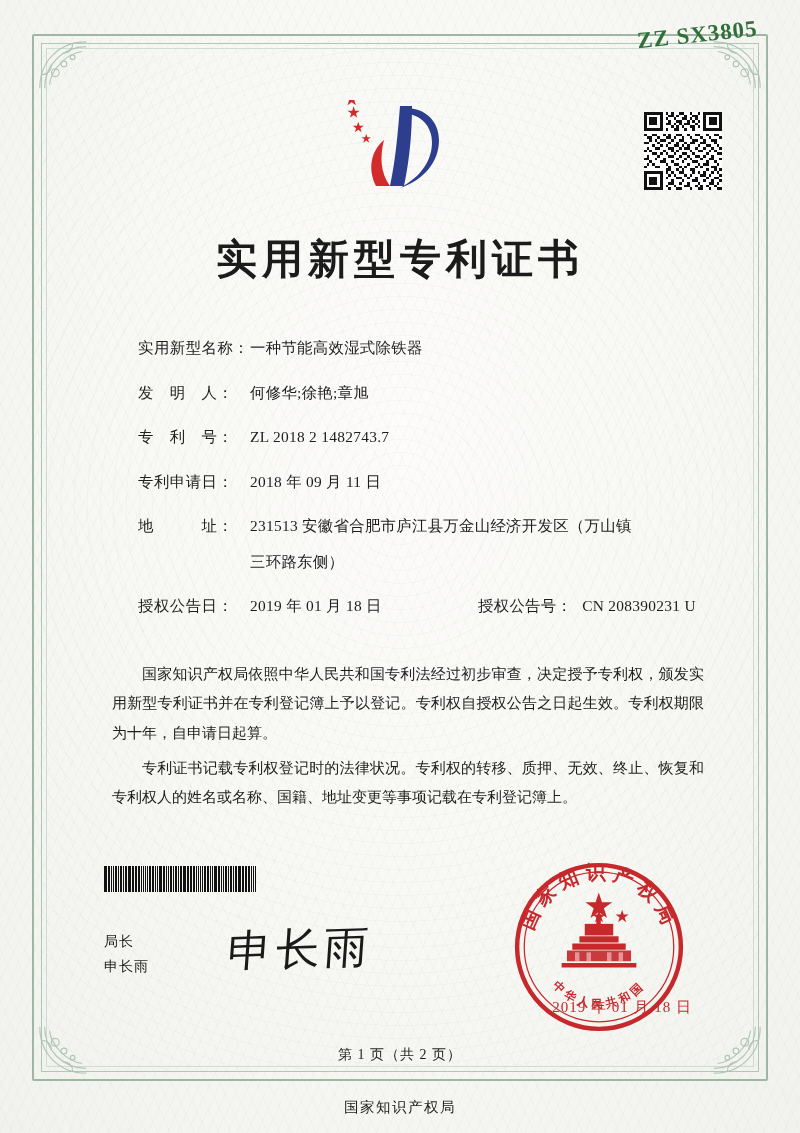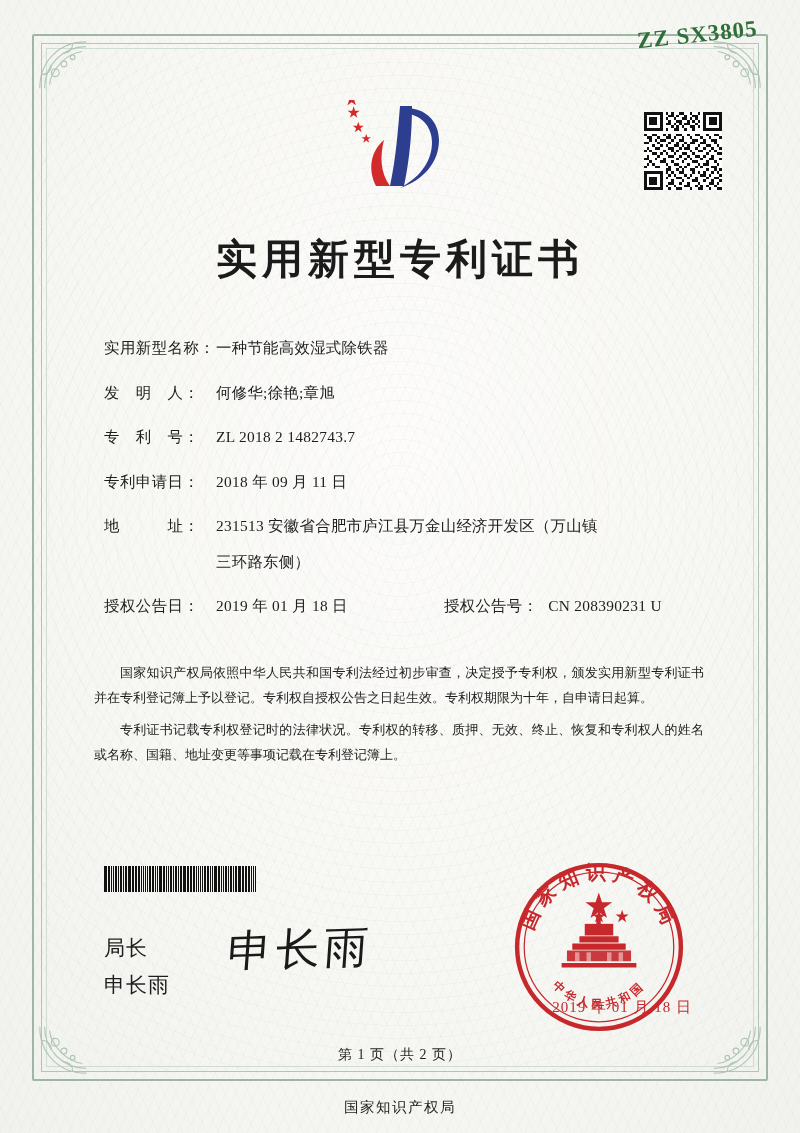--- a/index.html
+++ b/index.html
@@ -140,42 +140,43 @@
     margin-bottom: 21.5px;
     font-size: 15.4px;
     color: #1d1d1d;
     line-height: 1.5;
   }
   .row .label {
     width: 112px;
     flex: none;
     letter-spacing: 0.5px;
     white-space: nowrap;
+    margin-left: 34px;
   }
   .row .value {
     flex: 1;
     letter-spacing: 0.3px;
   }
   .row .value .second-line {
     display: block;
     margin-top: 12px;
   }
   .row.inline-two .value {
     display: flex;
   }
   .row .value .v1 { width: 228px; flex: none; }
   .row .value .l2 { margin-right: 10px; }
 
   
   .paras {
     position: absolute;
-    left: 94px;
+    left: 112px;
     right: 96px;
     top: 660px;
-    font-size: 13px;
+    font-size: 15px;
     color: #1d1d1d;
     line-height: 1.95;
     text-align: justify;
   }
   .paras p {
     margin: 0 0 6px 0;
     text-indent: 2em;
   }
 
   
@@ -193,21 +194,21 @@
     background: #111;
     height: 100%;
     margin-right: 1px;
   }
 
   
   .sig-label {
     position: absolute;
     left: 104px;
     top: 930px;
-    font-size: 21px;
+    font-size: 14px;
     color: #1d1d1d;
     line-height: 1.75;
     letter-spacing: 1px;
   }
   .sig-hand {
     position: absolute;
     left: 228px;
     top: 920px;
     font-size: 44px;
     color: #1a1a1a;

